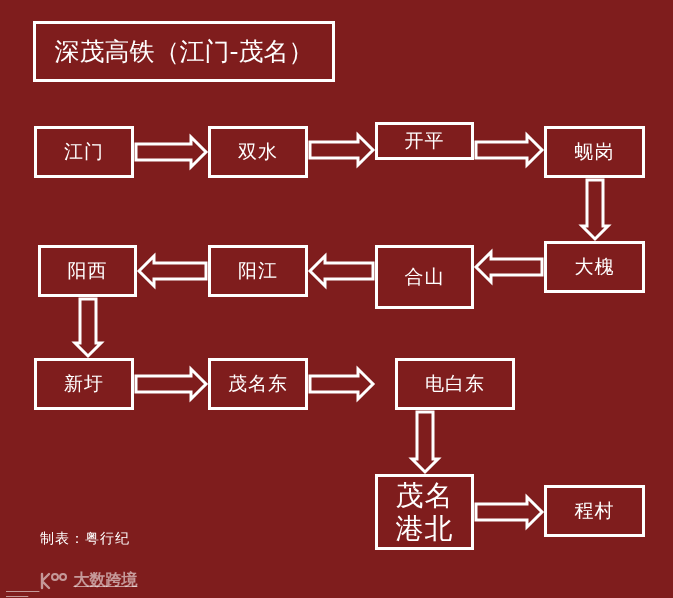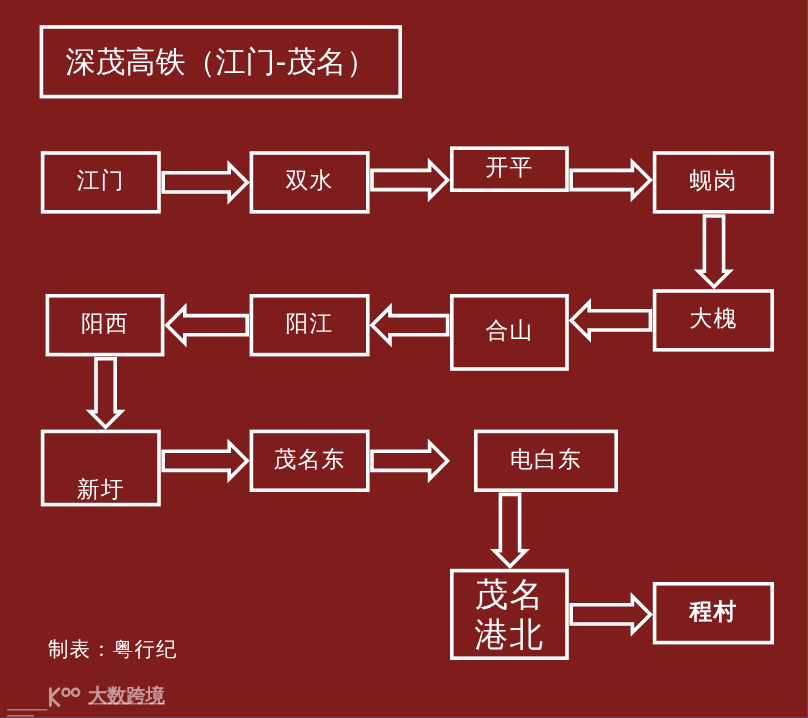--- a/index.html
+++ b/index.html
@@ -51,21 +51,21 @@
   }
   .arrow polygon {
     fill: none;
     stroke: #ffffff;
     stroke-width: 3;
     stroke-linejoin: miter;
   }
   .credit {
     position: absolute;
     color: #ffffff;
-    font-size: 17px;
+    font-size: 14px;
     letter-spacing: 1px;
     white-space: pre;
   }
   .watermark {
     position: absolute;
     display: flex;
     align-items: center;
     gap: 4px;
     color: rgba(255,255,255,0.55);
     font-size: 16px;
@@ -90,26 +90,26 @@
 
   <div id="nodes-layer">
       <div class="node station" style="left: 34px; top: 126px; width: 100px; height: 52px;"><span>江门</span></div>
       <div class="node station" style="left: 208px; top: 126px; width: 100px; height: 52px;"><span>双水</span></div>
       <div class="node station" style="left: 375px; top: 122px; width: 99px; height: 38px;"><span>开平</span></div>
       <div class="node station" style="left: 544px; top: 126px; width: 101px; height: 52px;"><span>蚬岗</span></div>
       <div class="node station" style="left: 544px; top: 241px; width: 101px; height: 52px;"><span>大槐</span></div>
       <div class="node station" style="left: 375px; top: 245px; width: 99px; height: 64px;"><span>合山</span></div>
       <div class="node station" style="left: 208px; top: 245px; width: 100px; height: 52px;"><span>阳江</span></div>
       <div class="node station" style="left: 38px; top: 245px; width: 99px; height: 52px;"><span>阳西</span></div>
-      <div class="node station" style="left: 34px; top: 358px; width: 100px; height: 64px; align-items: flex-end;"><span>新圩</span></div>
+      <div class="node station" style="left: 34px; top: 358px; width: 100px; height: 52px;"><span>新圩</span></div>
       <div class="node station" style="left: 208px; top: 358px; width: 100px; height: 52px;"><span>茂名东</span></div>
       <div class="node station" style="left: 395px; top: 358px; width: 120px; height: 52px;"><span>电白东</span></div>
       <div class="node two-line" style="left: 375px; top: 474px; width: 99px; height: 76px;"><span>茂名
 港北</span></div>
-      <div class="node station" style="left: 544px; top: 485px; width: 101px; height: 52px; font-weight: bold;"><span>程村</span></div>
+      <div class="node station" style="left: 544px; top: 485px; width: 101px; height: 52px;"><span>程村</span></div>
     </div>
 
   <div id="arrows-layer">
       <svg class="arrow" width="70" height="36" style="left: 136px; top: 134px;">
         <polygon points="0,10 55,10 55,3 70,18 55,33 55,26 0,26"></polygon>
       </svg>
       <svg class="arrow" width="63" height="36" style="left: 310px; top: 132px;">
         <polygon points="0,10 48,10 48,3 63,18 48,33 48,26 0,26"></polygon>
       </svg>
       <svg class="arrow" width="66" height="36" style="left: 476px; top: 132px;">

